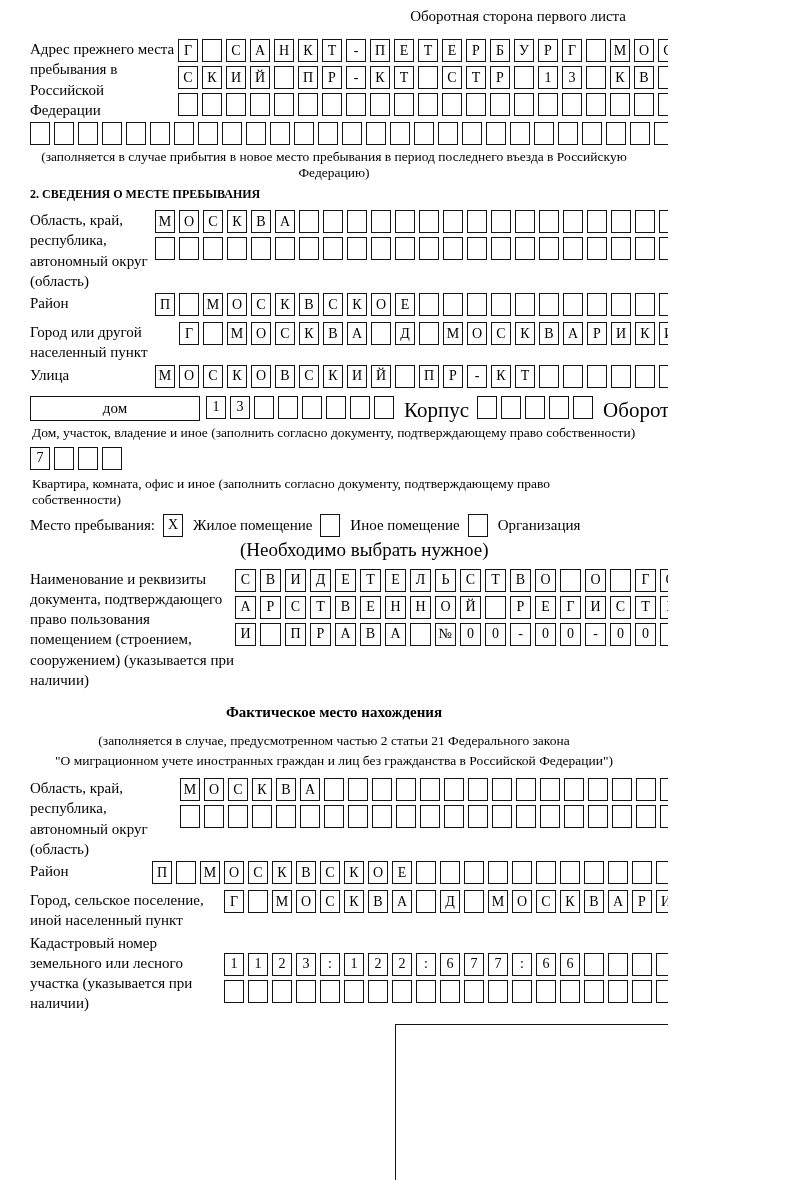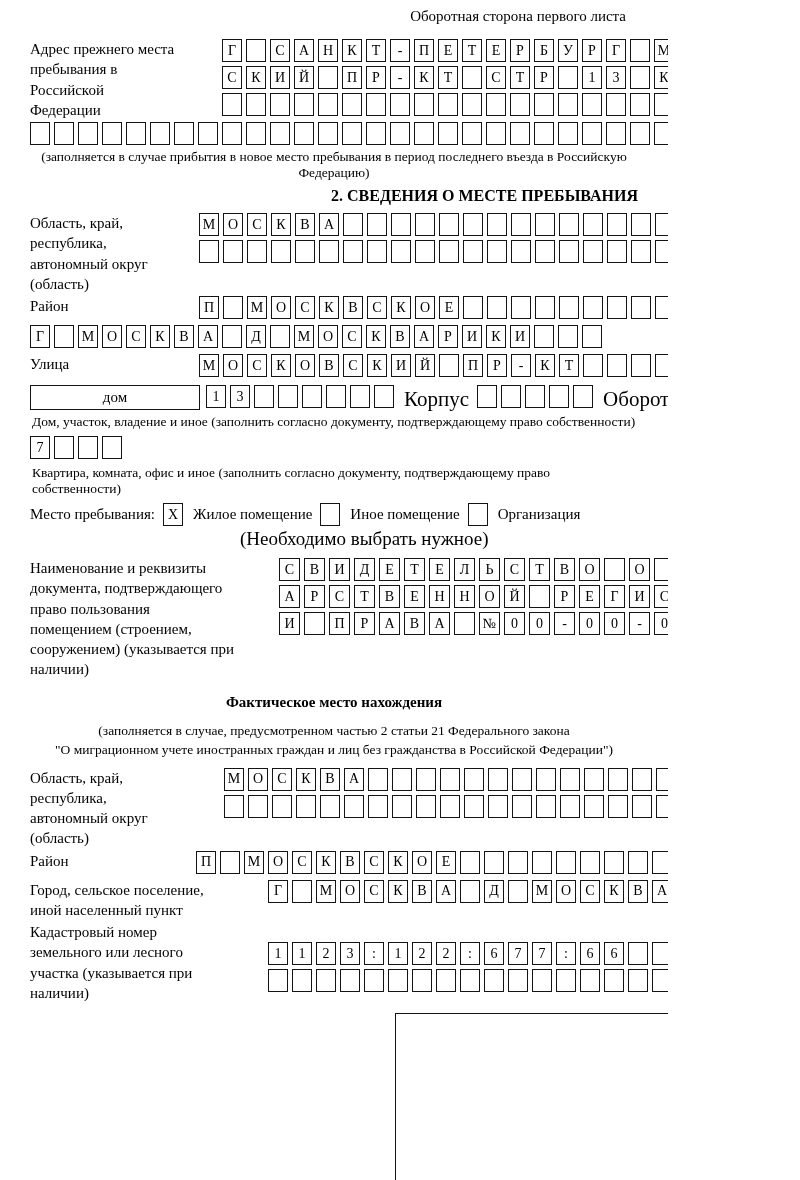--- a/index.html
+++ b/index.html
@@ -2,38 +2,38 @@
 <html><head>
 <meta charset="utf-8">
 <style>
   * { margin:0; padding:0; box-sizing:border-box; }
   html,body { background:#ffffff; }
   body { width:800px; font-family:"Liberation Serif", serif; color:#000; }
   .page { width:668px; height:1180px; padding:8px 30px 0 30px; overflow:hidden; background:#fff; }
 
   .header-note { text-align:right; font-size:15px; padding-right:12px; margin-bottom:14px; }
 
-  .frow { display:flex; align-items:flex-start; margin-bottom:2px;gap:44px; }
+  .frow { display:flex; align-items:flex-start; margin-bottom:2px; }
   .flabel { font-size:15px; line-height:1.35; flex:0 0 auto; }
   .w148 { width:148px; } .w125 { width:125px; } .w149 { width:149px; }
   .w205 { width:205px; } .w150 { width:150px; } .w122 { width:122px; } .w194 { width:194px; }
 
   .cellcol { display:flex; flex-direction:column; }
   .cellrow { display:flex; margin-bottom:4px; }
   .cell {
     width:20px; height:23px; flex:0 0 auto;
     border:1.6px solid #141414; margin-right:4px;
     display:flex; align-items:center; justify-content:center;
     font-size:14px; line-height:1;
   }
   .cw21 .cell { width:21px; }
 
   .center { text-align:center; }
   .small-cap { font-size:13.5px; }
-  .sec-title { font-size:16px; font-weight:bold; text-align:right; margin:6px 0 8px 0; }
+  .sec-title { font-size:12px; font-weight:bold; text-align:left; margin:6px 0 8px 0; }
 
   .domrow { display:flex; align-items:flex-start; margin:4px 0 2px 0; }
   .wide-box { border:1.6px solid #141414; height:25px; display:flex; align-items:center; justify-content:center; font-size:15px; flex:0 0 auto; }
   .bw170 { width:170px; margin-right:6px; }
   .bw200 { width:200px; margin-right:6px; }
   .inline-label { font-size:21px; margin:2px 8px 0 6px; }
   .under-cap { font-size:13.5px; margin:0 0 6px 2px; }
 
   .checkrow { display:flex; align-items:center; margin-top:6px; }
   .checkrow .cell { margin:0 10px 0 8px; }
@@ -259,20 +259,21 @@
         <span class="cell"></span>
         <span class="cell"></span>
         <span class="cell"></span>
         <span class="cell"></span>
         <span class="cell"></span>
         <span class="cell"></span>
       </div>
   </div>
 
   <div class="frow">
+    <div class="flabel w149">Город или другой населенный пункт</div>
     <div class="cellrow">
         <span class="cell">Г</span>
         <span class="cell"></span>
         <span class="cell">М</span>
         <span class="cell">О</span>
         <span class="cell">С</span>
         <span class="cell">К</span>
         <span class="cell">В</span>
         <span class="cell">А</span>
         <span class="cell"></span>

